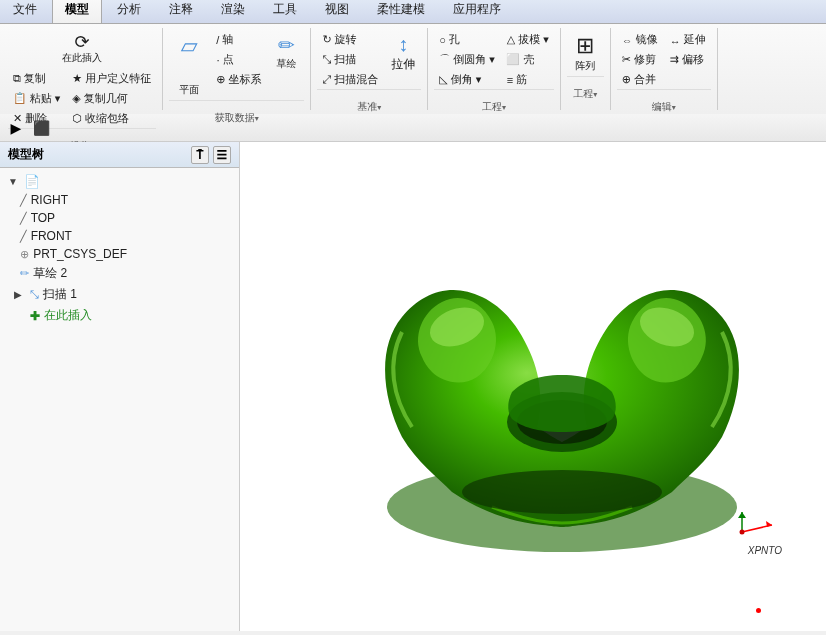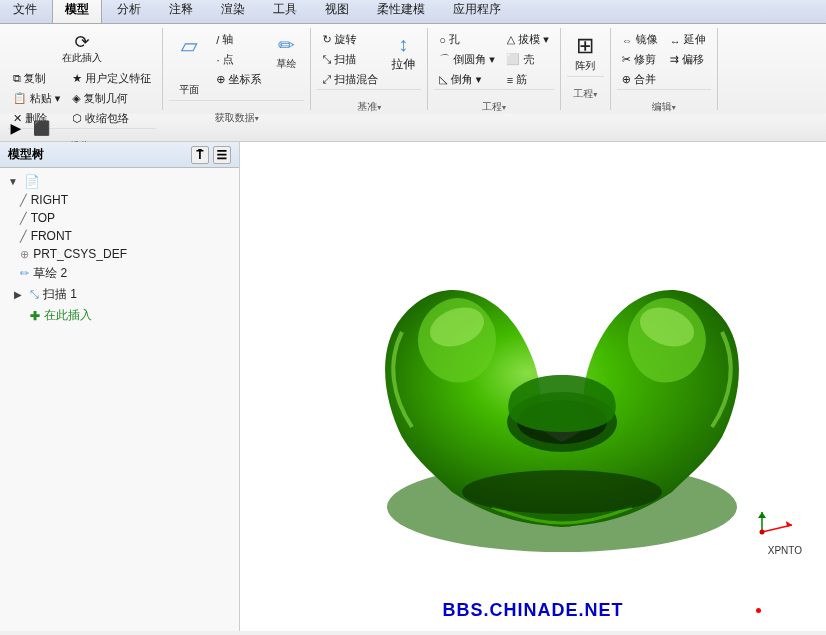--- a/index.html
+++ b/index.html
@@ -574,34 +574,31 @@
       <path d="M 170 310 C 200 322, 220 326, 240 326 C 260 326, 280 322, 310 310" stroke="#55cc00" stroke-width="3" fill="none" opacity="0.6"></path>
 
       <ellipse cx="240" cy="295" rx="100" ry="22" fill="#0d3300" opacity="0.7"></ellipse>
 
       <path d="M 390 230 C 410 200, 415 165, 400 135" stroke="#88dd44" stroke-width="4" fill="none" opacity="0.6"></path>
 
       <path d="M 90 230 C 70 200, 65 165, 80 135" stroke="#88dd44" stroke-width="4" fill="none" opacity="0.6"></path>
 
     </svg>
 
-    <div style="position:absolute; bottom:75px; right:24px;">
+    <div style="position:absolute; bottom:75px; right:44px;font-style:italic;">
       <svg width="60" height="40" viewBox="0 0 60 40">
 
         <line x1="20" y1="25" x2="50" y2="18" stroke="red" stroke-width="1.5"></line>
         <polygon points="50,18 44,14 45,20" fill="red"></polygon>
 
         <line x1="20" y1="25" x2="20" y2="5" stroke="green" stroke-width="1.5"></line>
         <polygon points="20,5 16,11 24,11" fill="green"></polygon>
 
         <circle cx="20" cy="25" r="2.5" fill="#cc0000"></circle>
       </svg>
       <div style="font-size:10px;color:#333;text-align:right;margin-top:-5px;">XPNTO</div>
     </div>
 
-    <div class="watermark">
-      <span>BBS.CHINADE.NET</span>
-    </div>
 
     <div style="position:absolute;bottom:18px;right:65px;width:5px;height:5px;background:red;border-radius:50%;"></div>
 
   </div>
 </div>
 
 </body></html>

